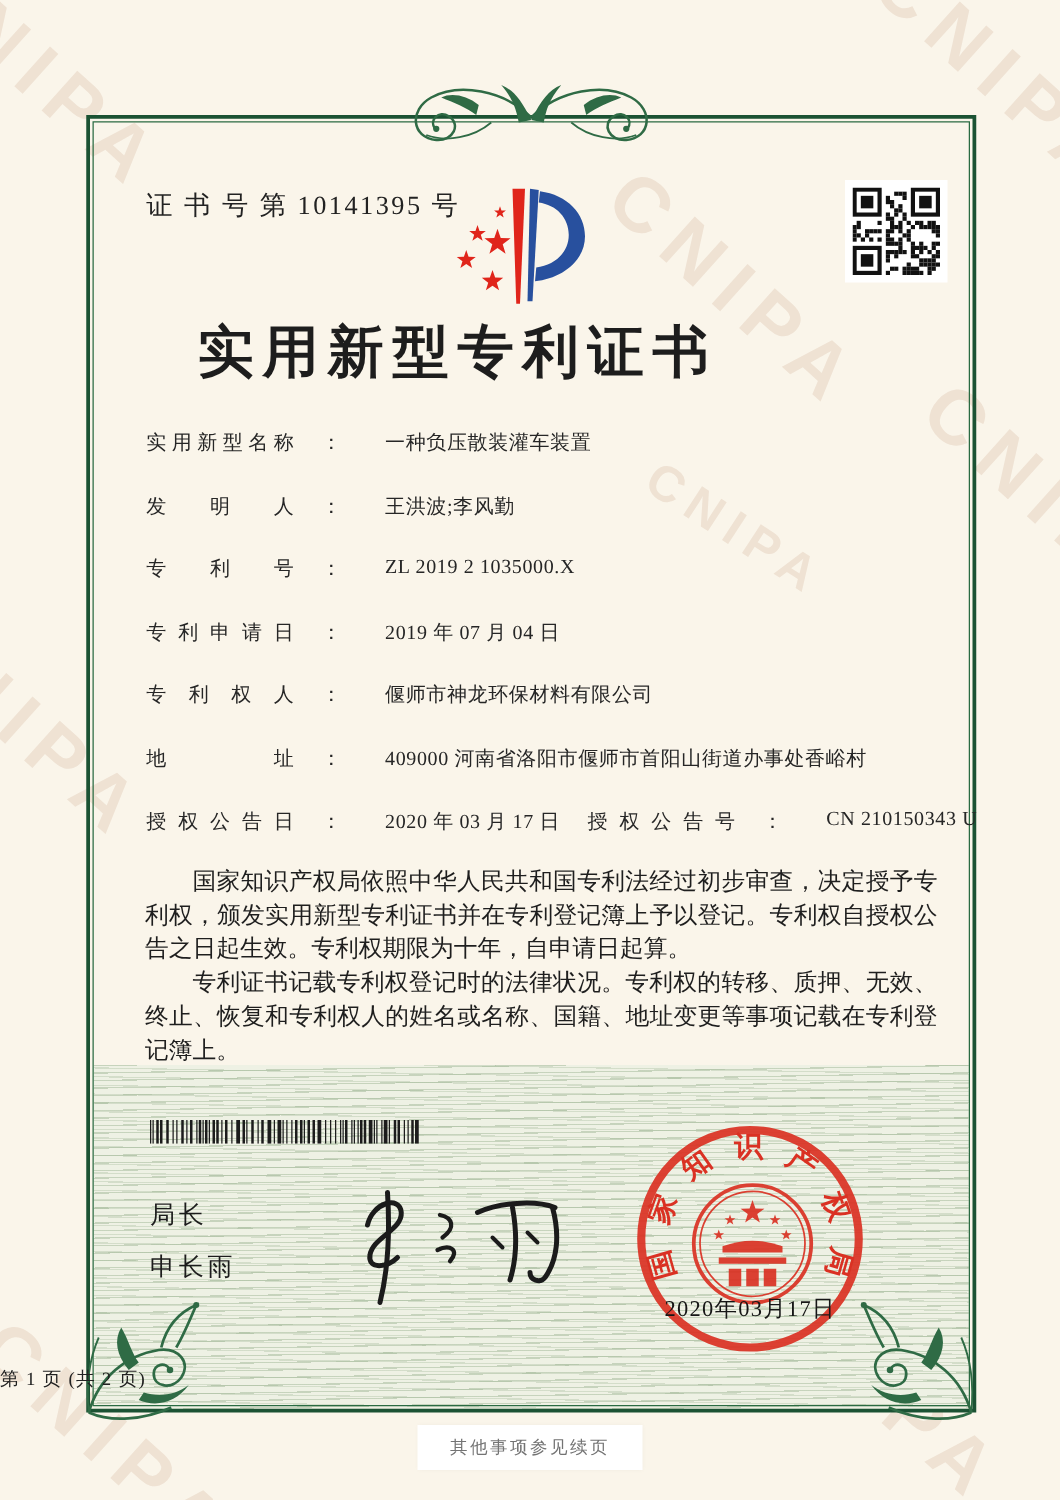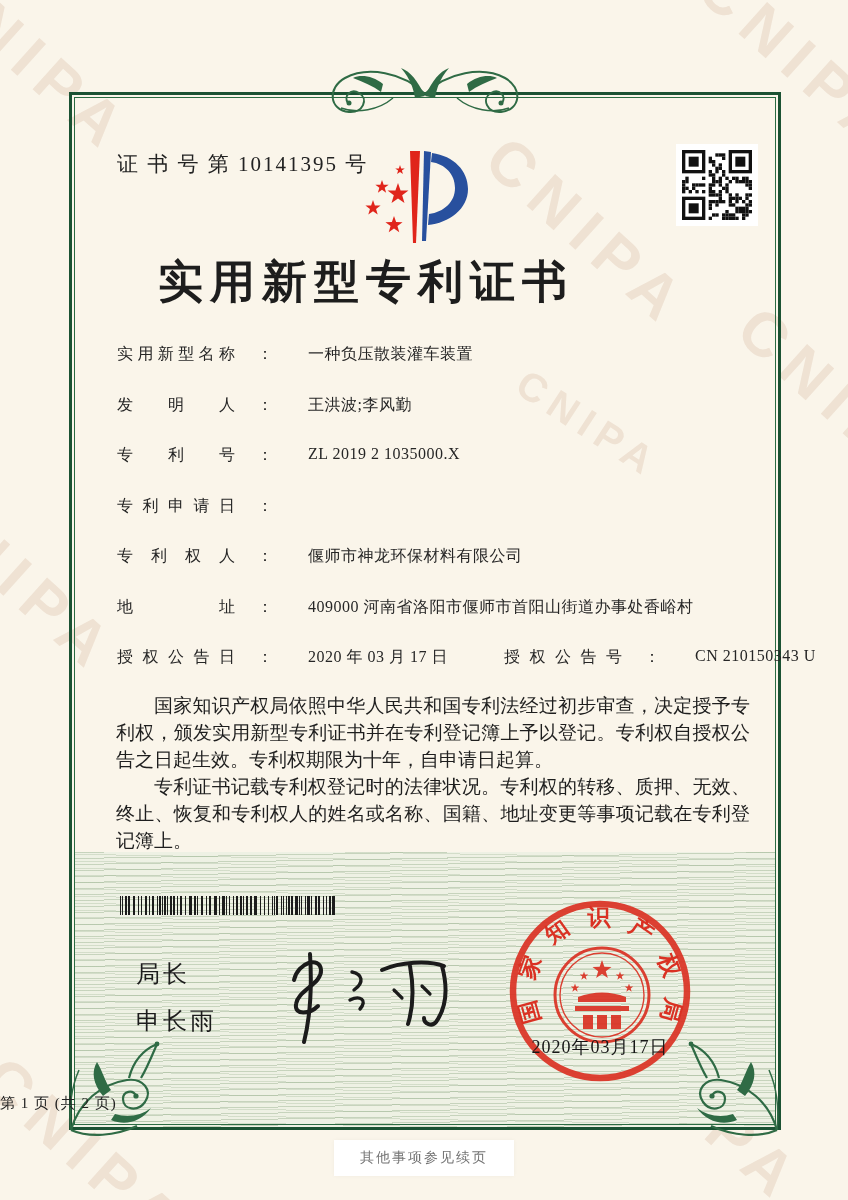--- a/index.html
+++ b/index.html
@@ -45,31 +45,31 @@
   }
   
   .fields{position:absolute;left:117px;top:344px;width:640px;}
   .frow{height:50.5px;display:flex;align-items:flex-start;font-size:16px;color:#262626;gap:22px;}
   .flabel{
     display:inline-block;width:118px;text-align:justify;text-align-last:justify;
     color:#262626;flex:none;
   }
   .fcolon{flex:none;}
   .fvalue{margin-left:13px;white-space:nowrap;letter-spacing:0.5px;}
-  .frow .second{margin-left:34px;}
+  .frow .second{}
   
   .bodytext{
     position:absolute;left:116px;top:692px;width:634px;
     font-size:19px;line-height:27px;color:#1e1e1e;text-align:justify;
   }
   .bodytext p{margin:0;text-indent:2em;}
   
   .barcode{position:absolute;left:120px;top:896px;}
   .officer{position:absolute;left:120px;top:958px;font-family:"Liberation Sans","DejaVu Sans",sans-serif;
-    font-size:24px;color:#1c1c1c;letter-spacing:3px;margin-left:16px;}
+    font-size:20px;color:#1c1c1c;letter-spacing:3px;}
   .officer div{margin-bottom:15px;}
   .signature{position:absolute;left:252px;top:934px;}
   .seal{position:absolute;left:505px;top:896px;}
   .pageinfo{
     position:absolute;left:0;top:1094px;width:792px;text-align:left;
     font-size:15px;color:#222;letter-spacing:1px;
   }
   .contnote{
     position:absolute;left:424px;top:1140px;transform:translateX(-50%);
     background:#ffffff;padding:9px 26px;font-size:14px;letter-spacing:2px;color:#737373;
@@ -304,20 +304,21 @@
     <span class="fvalue">王洪波;李风勤</span>
   </div>
   <div class="frow">
     <span class="flabel">专利号</span>
       <span class="fcolon">：</span>
     <span class="fvalue">ZL 2019 2 1035000.X</span>
   </div>
   <div class="frow">
     <span class="flabel">专利申请日</span>
       <span class="fcolon">：</span>
+    <span class="fvalue">2019 年 07 月 04 日</span>
   </div>
   <div class="frow">
     <span class="flabel">专利权人</span>
       <span class="fcolon">：</span>
     <span class="fvalue">偃师市神龙环保材料有限公司</span>
   </div>
   <div class="frow">
     <span class="flabel">地址</span>
       <span class="fcolon">：</span>
     <span class="fvalue">409000 河南省洛阳市偃师市首阳山街道办事处香峪村</span>

